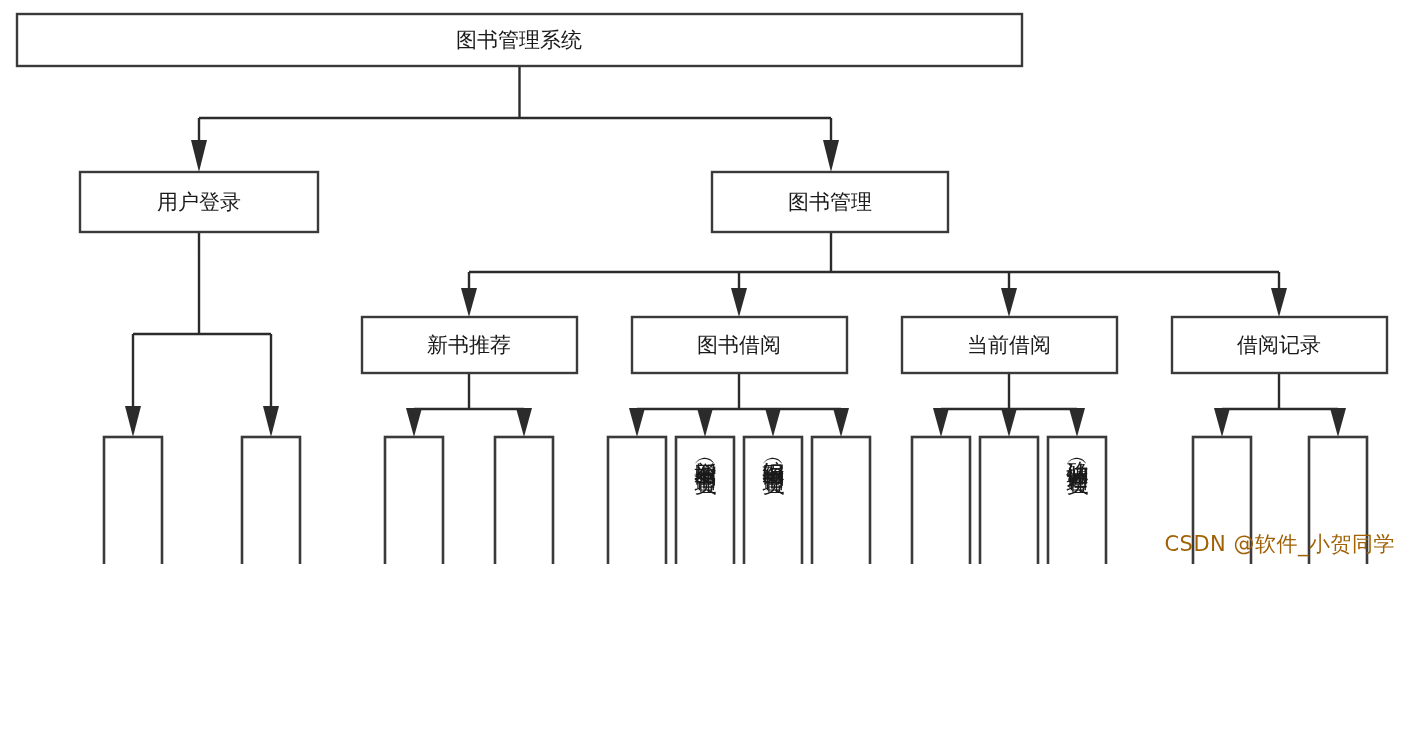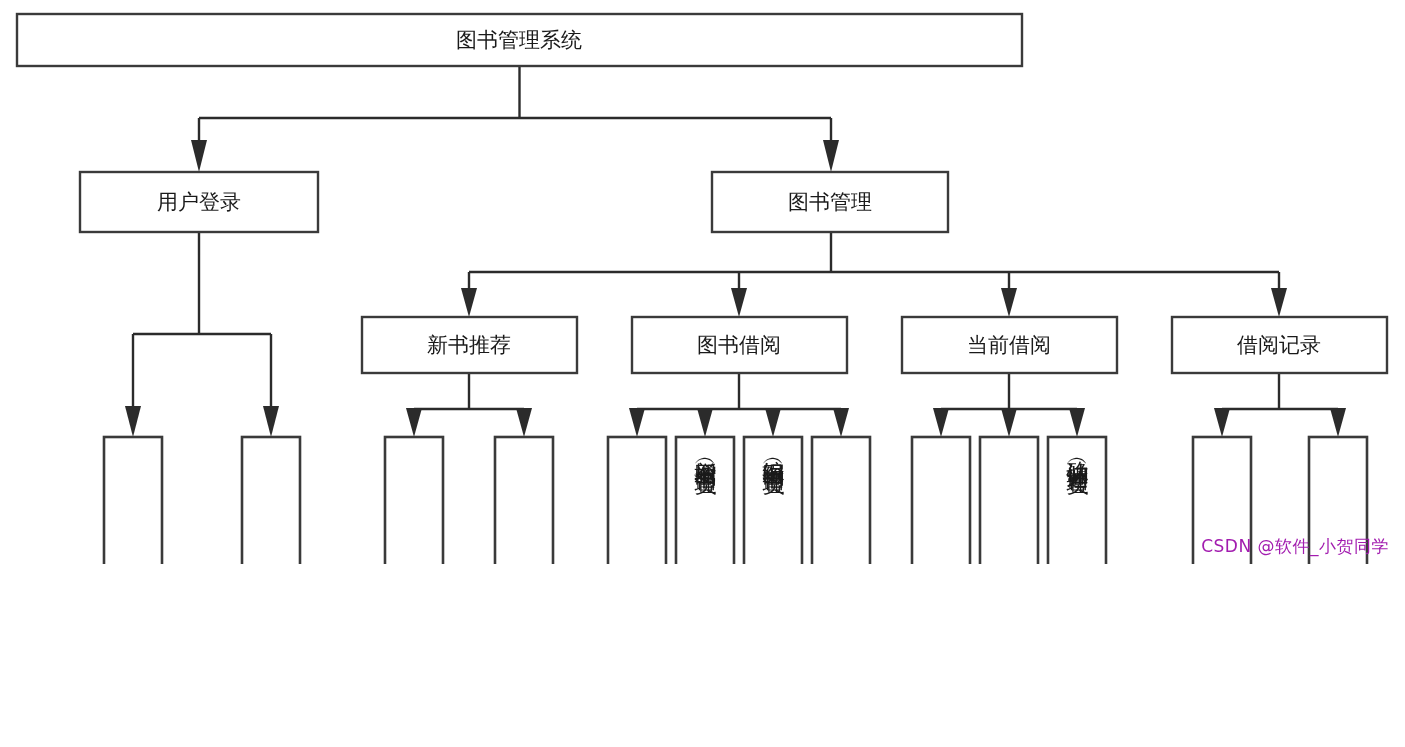--- a/index.html
+++ b/index.html
@@ -65,25 +65,25 @@
     font-family: "DejaVu Sans", "Liberation Sans", sans-serif;
     font-size: 22px;
     line-height: 1.22;
     letter-spacing: 2px;
     color: #1a1a1a;
     white-space: nowrap;
     text-align: center;
   }
   .watermark {
     position: absolute;
-    right: 16px;
+    right: 10px;
     bottom: 6px;
     font-family: "DejaVu Sans", "Liberation Sans", sans-serif;
-    font-size: 17px;
-    color: #a21caf;
+    font-size: 21px;
+    color: #a16207;
     letter-spacing: 0.5px;
     white-space: nowrap;
   }
 </style>
 </head>
 <body>
 
 <div id="diagram-root">
 
   <svg id="tree-svg" viewBox="0 0 1405 747">

